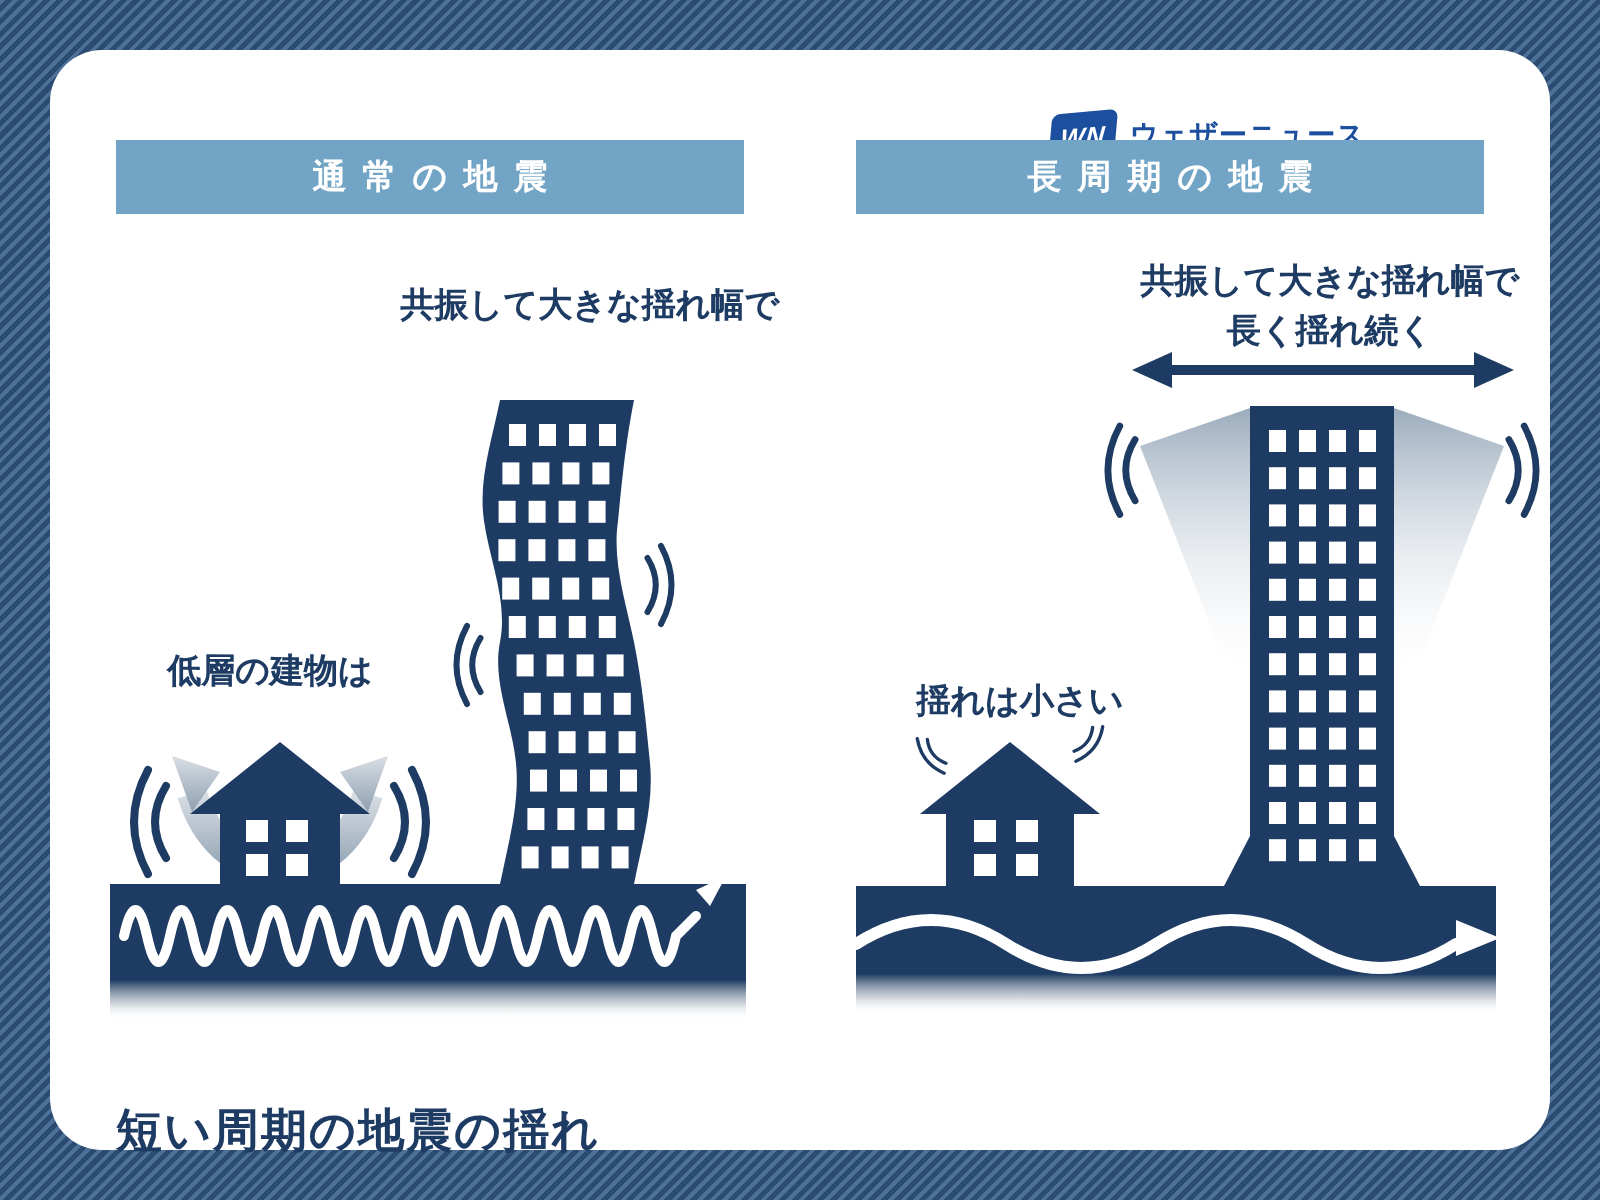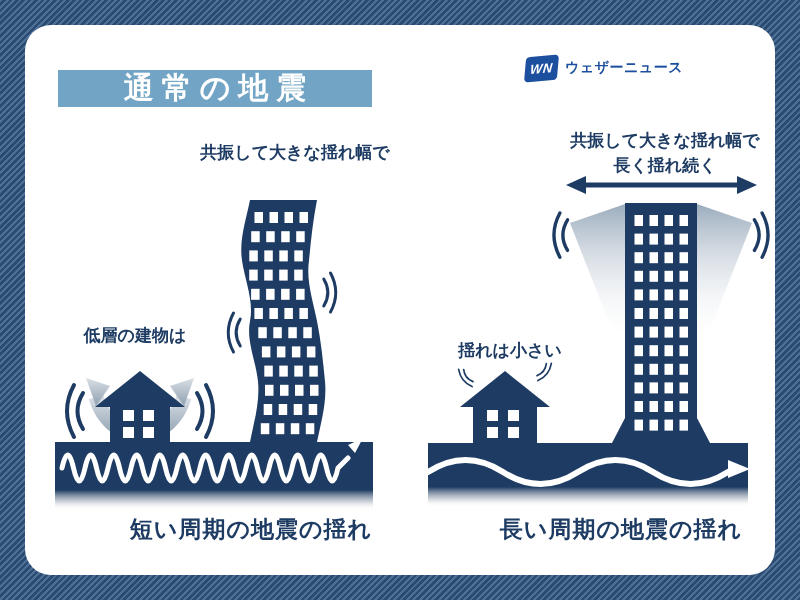--- a/index.html
+++ b/index.html
@@ -24,64 +24,64 @@
     width:33px;height:25px;background:var(--logo-blue,#1c4f9e);border-radius:4px;
     transform:rotate(-5deg) skewX(-10deg);
     display:flex;align-items:center;justify-content:center;
     color:#fff;font-weight:bold;font-style:italic;font-size:13px;letter-spacing:.5px;
   }
   .logo-text{color:var(--logo-blue,#1c4f9e);font-size:14px;font-weight:bold;letter-spacing:.5px;}
   
   .hdr{
     position:absolute; top:45px; width:314px; height:37px;
     background:var(--header-blue,#72a5c5); color:#fff;
-    font-size:30px; font-weight:bold; letter-spacing:8px; text-indent:8px;
+    font-size:17px; font-weight:bold; letter-spacing:8px; text-indent:8px;
     display:flex; align-items:center; justify-content:center;
   }
   .hdr.left{left:33px;} .hdr.right{left:403px;}
   
   .lbl{position:absolute; color:var(--navy,#1e3c63); font-weight:bold; text-align:center; line-height:25px; font-size:17px;}
   .lbl span{display:block;}
   .caption{
-    position:absolute; top:489px; width:314px; text-align:right;
+    position:absolute; top:525px; width:314px; text-align:left;
     color:var(--navy,#1e3c63); font-size:23px; font-weight:bold; letter-spacing:1px;
   }
   .caption.left{left:33px;} .caption.right{left:403px;}
   svg{position:absolute; overflow:visible;}
 </style>
 </head>
 <body>
 
 <div class="content">
 
   <div class="logo">
     <div class="logo-mark">
       <span>WN</span>
     </div>
     <span class="logo-text">ウェザーニュース</span>
   </div>
 
   <div class="hdr left">通常の地震</div>
+  <div class="hdr right">長周期の地震</div>
 
   <div class="lbl" style="left:170px;top:115px;width:200px;">
     <span>共振して大きな揺れ幅で</span>
   </div>
   <div class="lbl" style="left:45px;top:298px;width:130px;">
     <span>低層の建物は</span>
   </div>
   <div class="lbl" style="left:530px;top:103px;width:220px;">
     <span>共振して大きな揺れ幅で</span>
     <span>長く揺れ続く</span>
   </div>
   <div class="lbl" style="left:420px;top:313px;width:130px;">
     <span>揺れは小さい</span>
   </div>
 
   <div class="caption left">短い周期の地震の揺れ</div>
-  <div class="caption right">長い周期の地震の揺れ</div>
 
   <svg style="left:25px;top:160px;" width="330" height="330" viewBox="0 0 330 330">
     <defs>
       <linearGradient id="fade" x1="0" y1="0" x2="0" y2="1">
         <stop offset="0" style="stop-color:var(--navy,#1e3c63);stop-opacity:1"></stop>
         <stop offset="0.55" style="stop-color:#8e9aa9;stop-opacity:.5"></stop>
         <stop offset="1" style="stop-color:#ffffff;stop-opacity:0"></stop>
       </linearGradient>
       <linearGradient id="silver" x1="0" y1="0" x2="0" y2="1">
         <stop offset="0" stop-color="#d9dee4"></stop>

